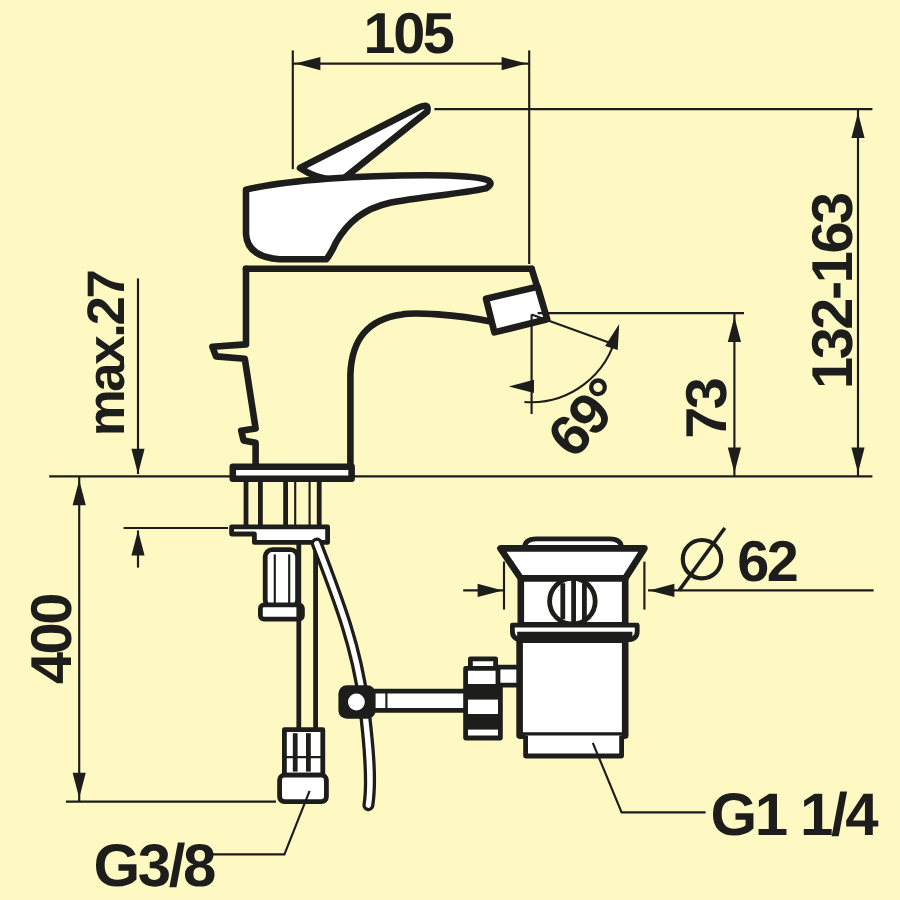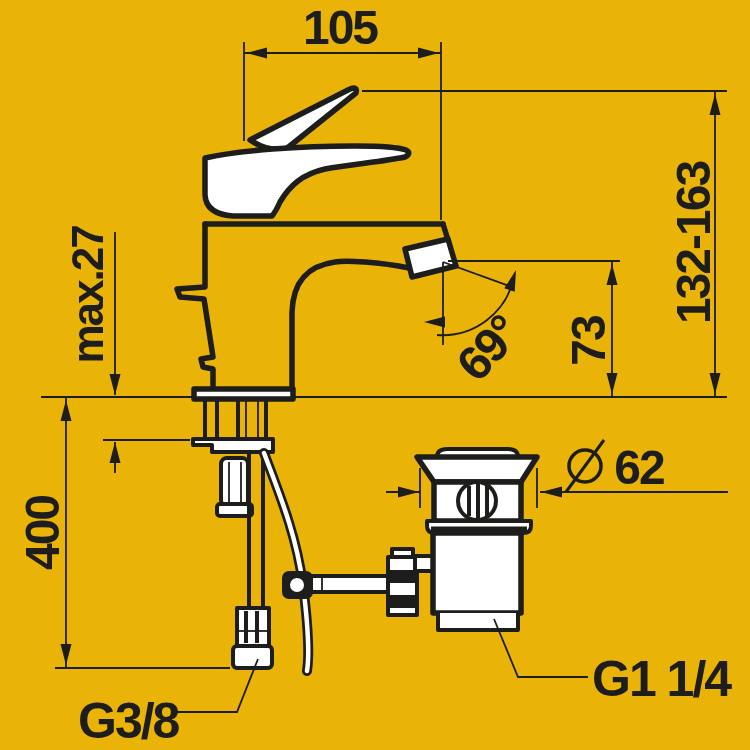--- a/index.html
+++ b/index.html
@@ -1,16 +1,16 @@
 <!DOCTYPE html>
 <html><head>
 <meta charset="utf-8">
 <style>
   html,body{margin:0;padding:0;background:#ffffff;}
-  .stage{width:750px;height:750px;position:relative;background:#eab308;}
+  .stage{width:750px;height:750px;position:relative;background:#fef9c3;}
   svg{display:block;}
   .thin{stroke:#1d1d1b;stroke-width:1.8;fill:none;}
   .med{stroke:#1d1d1b;stroke-width:4;fill:none;}
   .outline{stroke:#1d1d1b;stroke-width:5.5;fill:#ffffff;stroke-linejoin:round;}
   .outline-open{stroke:#1d1d1b;stroke-width:5.5;fill:none;stroke-linejoin:round;stroke-linecap:round;}
   .part{stroke:#1d1d1b;stroke-width:4;fill:#ffffff;stroke-linejoin:round;}
   .solid{fill:#1d1d1b;stroke:none;}
   .dim{font:700 48px "Liberation Sans", sans-serif;fill:#1d1d1b;letter-spacing:-2px;}
   .dim-small{font:700 44px "Liberation Sans", sans-serif;fill:#1d1d1b;letter-spacing:-2px;}
   .glabel{font:700 50px "Liberation Sans", sans-serif;fill:#1d1d1b;letter-spacing:-2px;}

